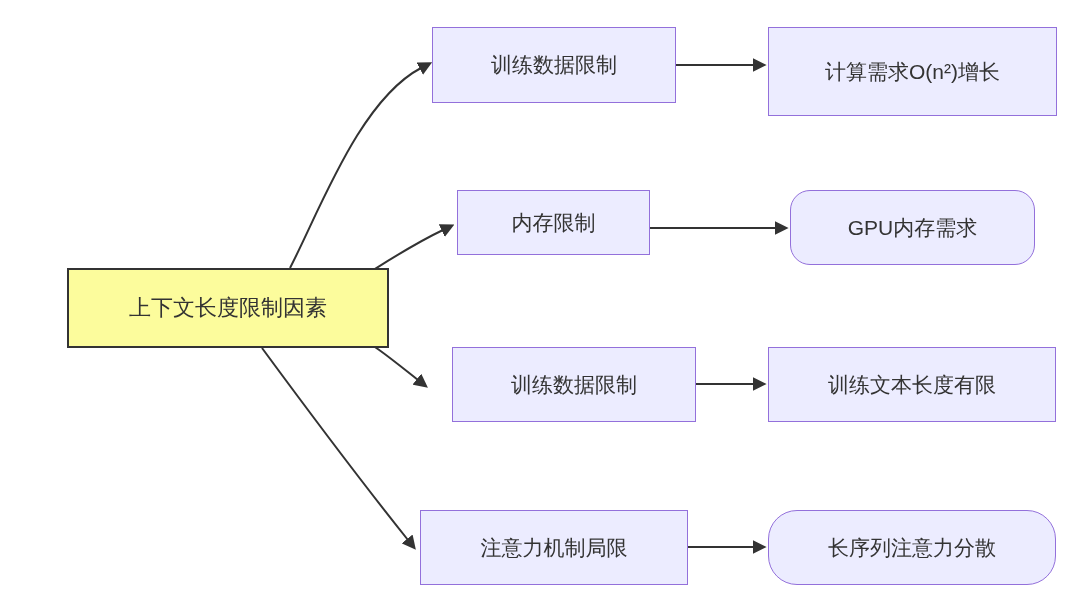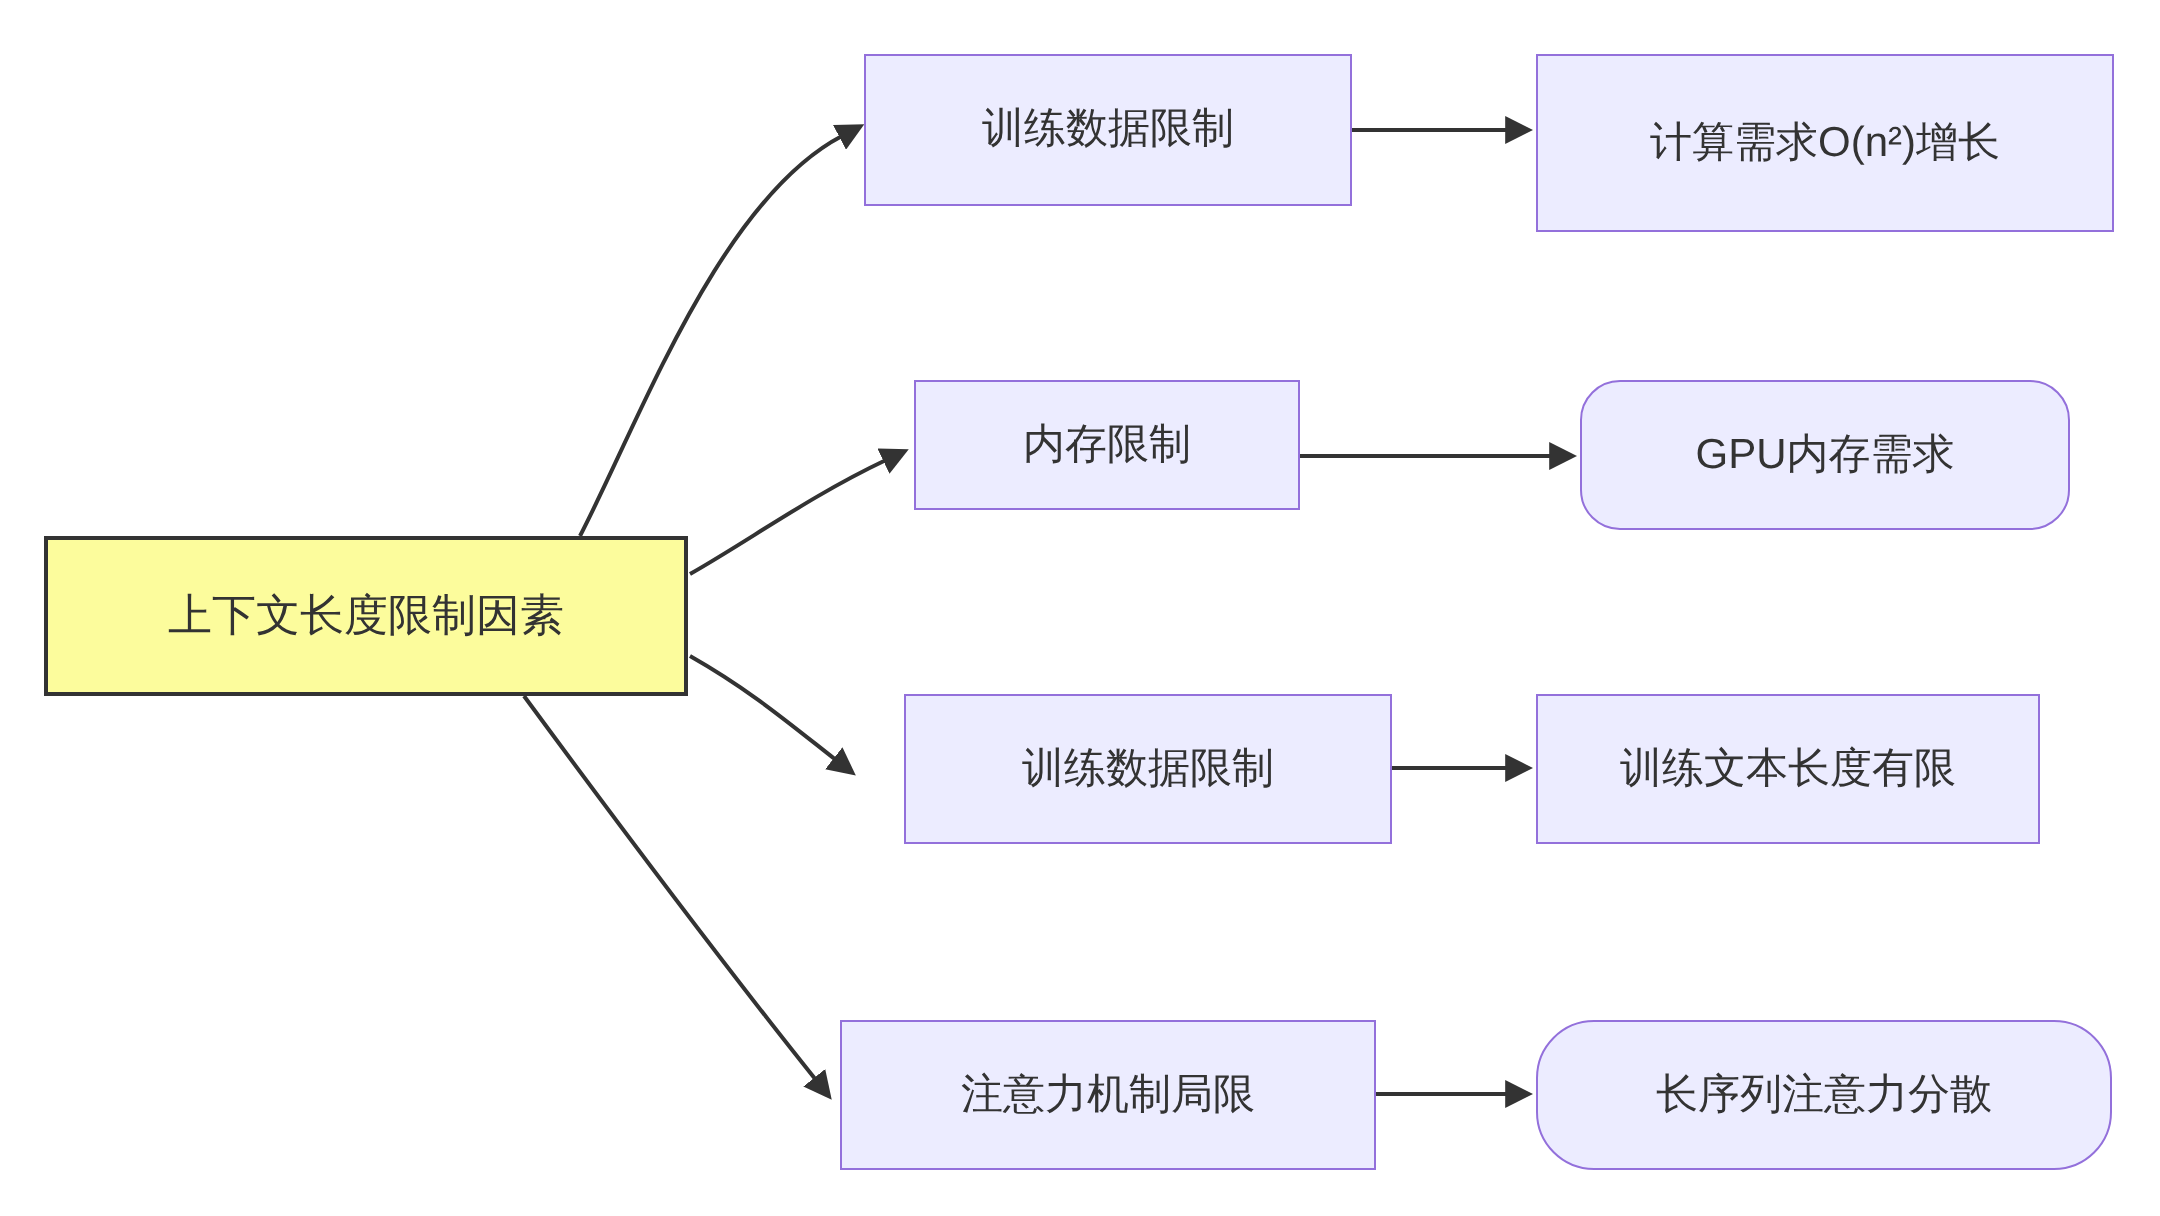--- a/index.html
+++ b/index.html
@@ -32,20 +32,21 @@
     font-size:21px;
     line-height:1.2;
     text-align:center;
     padding:0 10px;
     white-space:nowrap;
   }
   .node.root{
     background:var(--root-fill);
     border:2px solid var(--root-border);
     font-size:22px;
+    margin-left:45px;
   }
 </style>
 </head>
 <body>
 
 <div class="canvas">
 
   <svg class="edges" viewBox="0 0 1080 608" xmlns="http://www.w3.org/2000/svg">
     <defs>
       <marker id="arrowhead" viewBox="0 0 10 10" refX="1" refY="5" markerWidth="7" markerHeight="7" orient="auto-start-reverse">
@@ -78,21 +79,21 @@
   <div class="node" style="left:457px;top:190px;width:193px;height:65px;">
     <span>内存限制</span>
   </div>
   <div class="node" style="left:790px;top:190px;width:245px;height:75px;border-radius:20px;">
     <span>GPU内存需求</span>
   </div>
 
   <div class="node" style="left:452px;top:347px;width:244px;height:75px;">
     <span>训练数据限制</span>
   </div>
-  <div class="node" style="left:768px;top:347px;width:252px;height:75px;">
+  <div class="node" style="left:768px;top:347px;width:288px;height:75px;">
     <span>训练文本长度有限</span>
   </div>
 
   <div class="node" style="left:420px;top:510px;width:268px;height:75px;">
     <span>注意力机制局限</span>
   </div>
   <div class="node" style="left:768px;top:510px;width:288px;height:75px;border-radius:29px;">
     <span>长序列注意力分散</span>
   </div>
 

